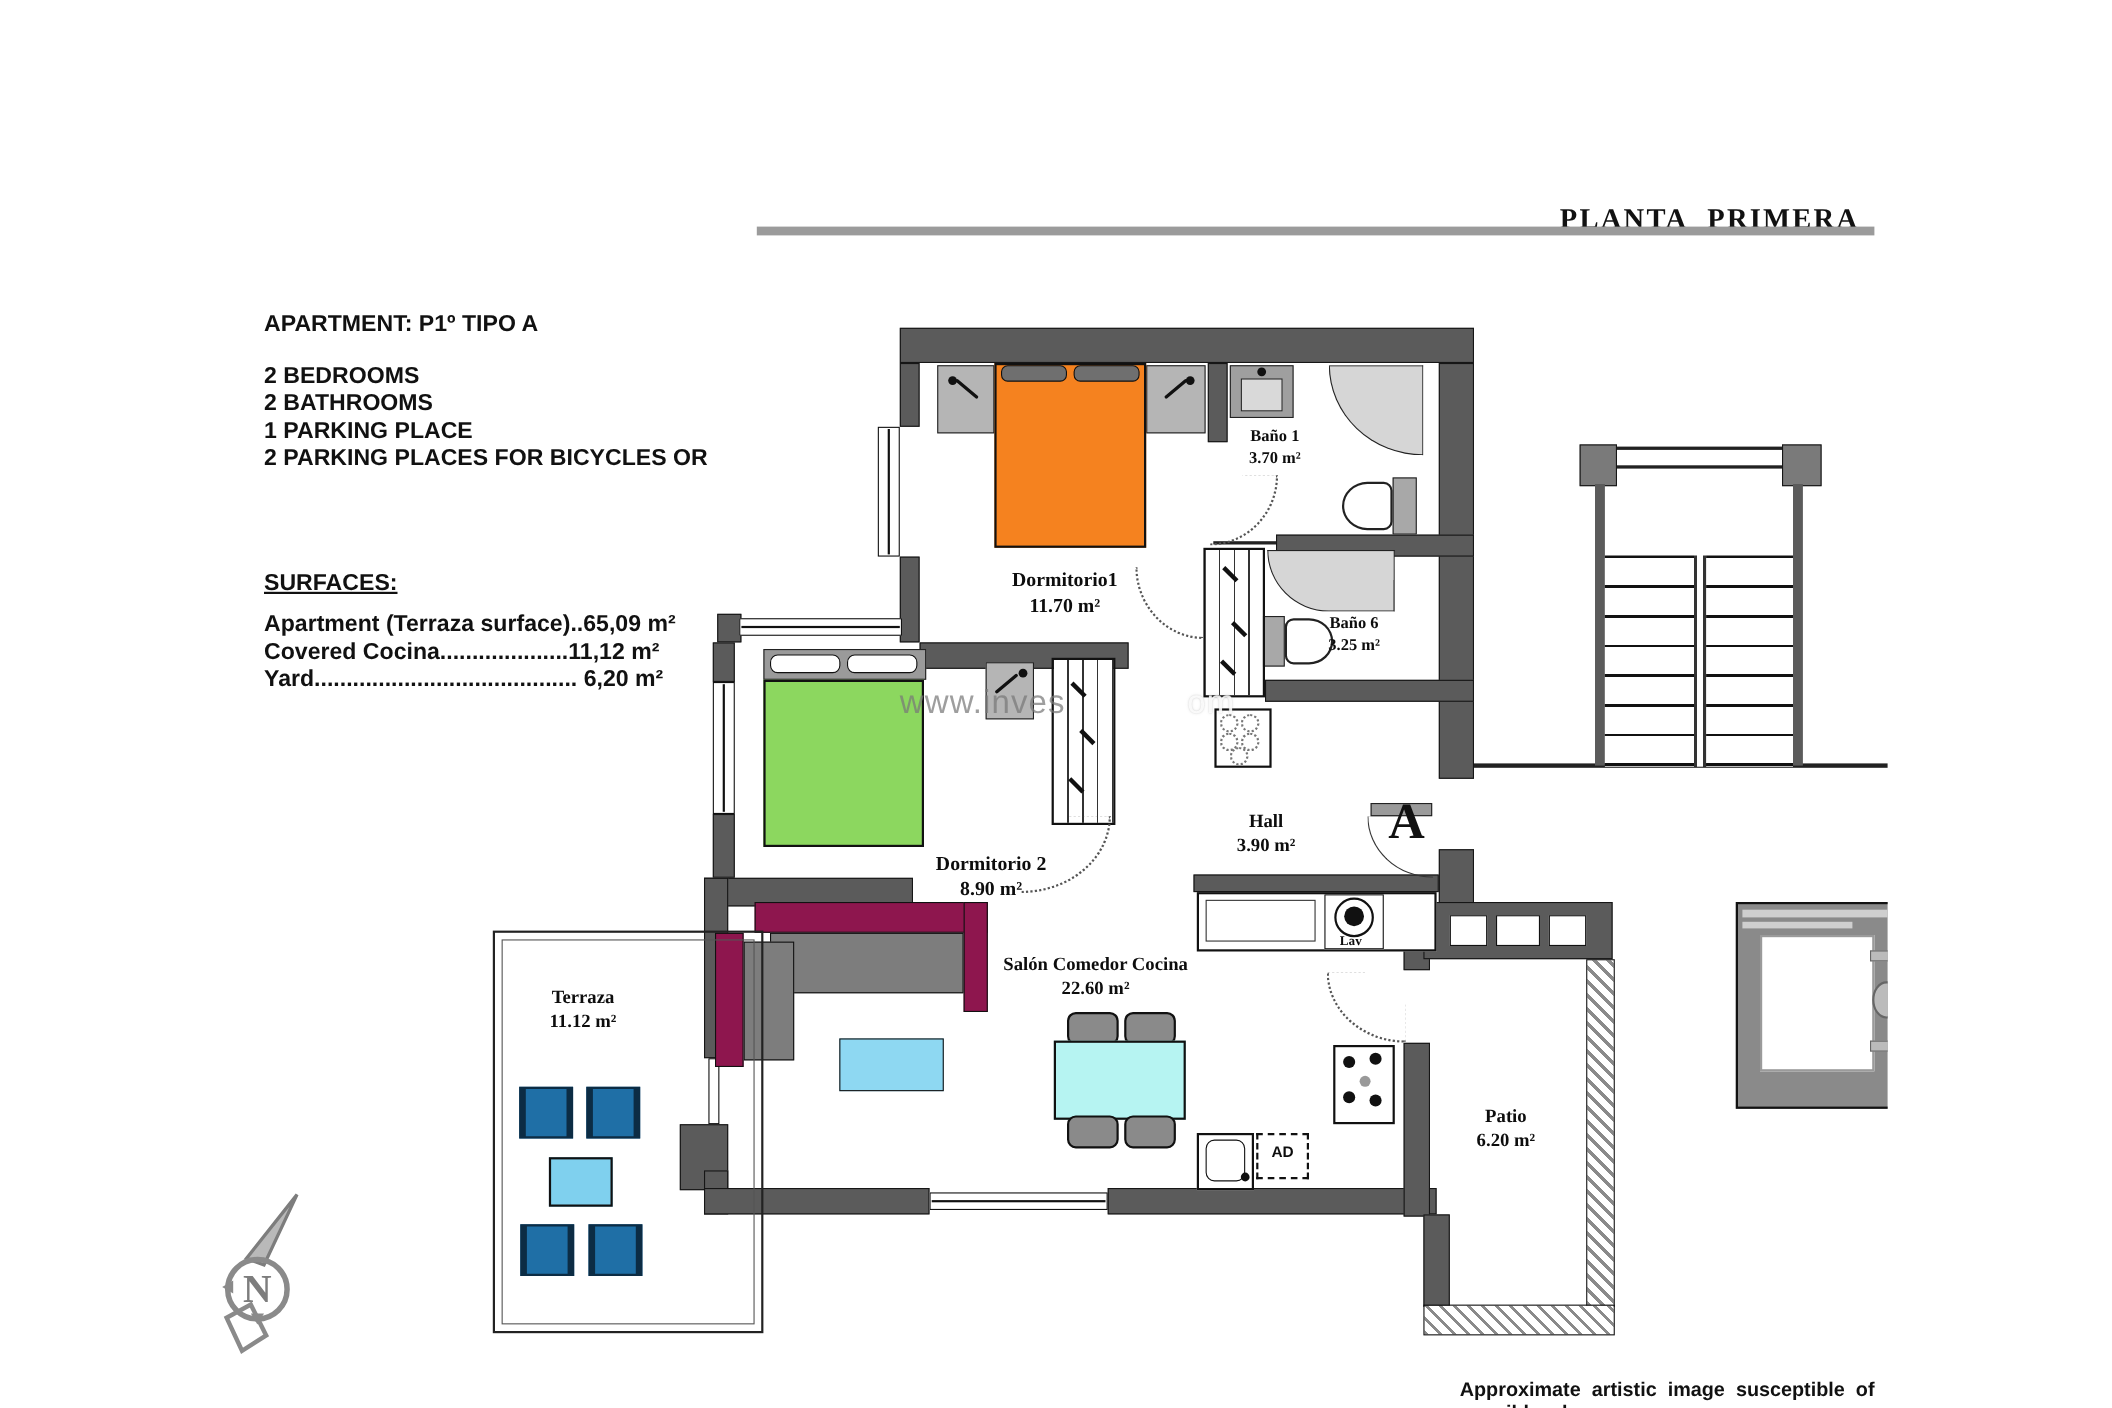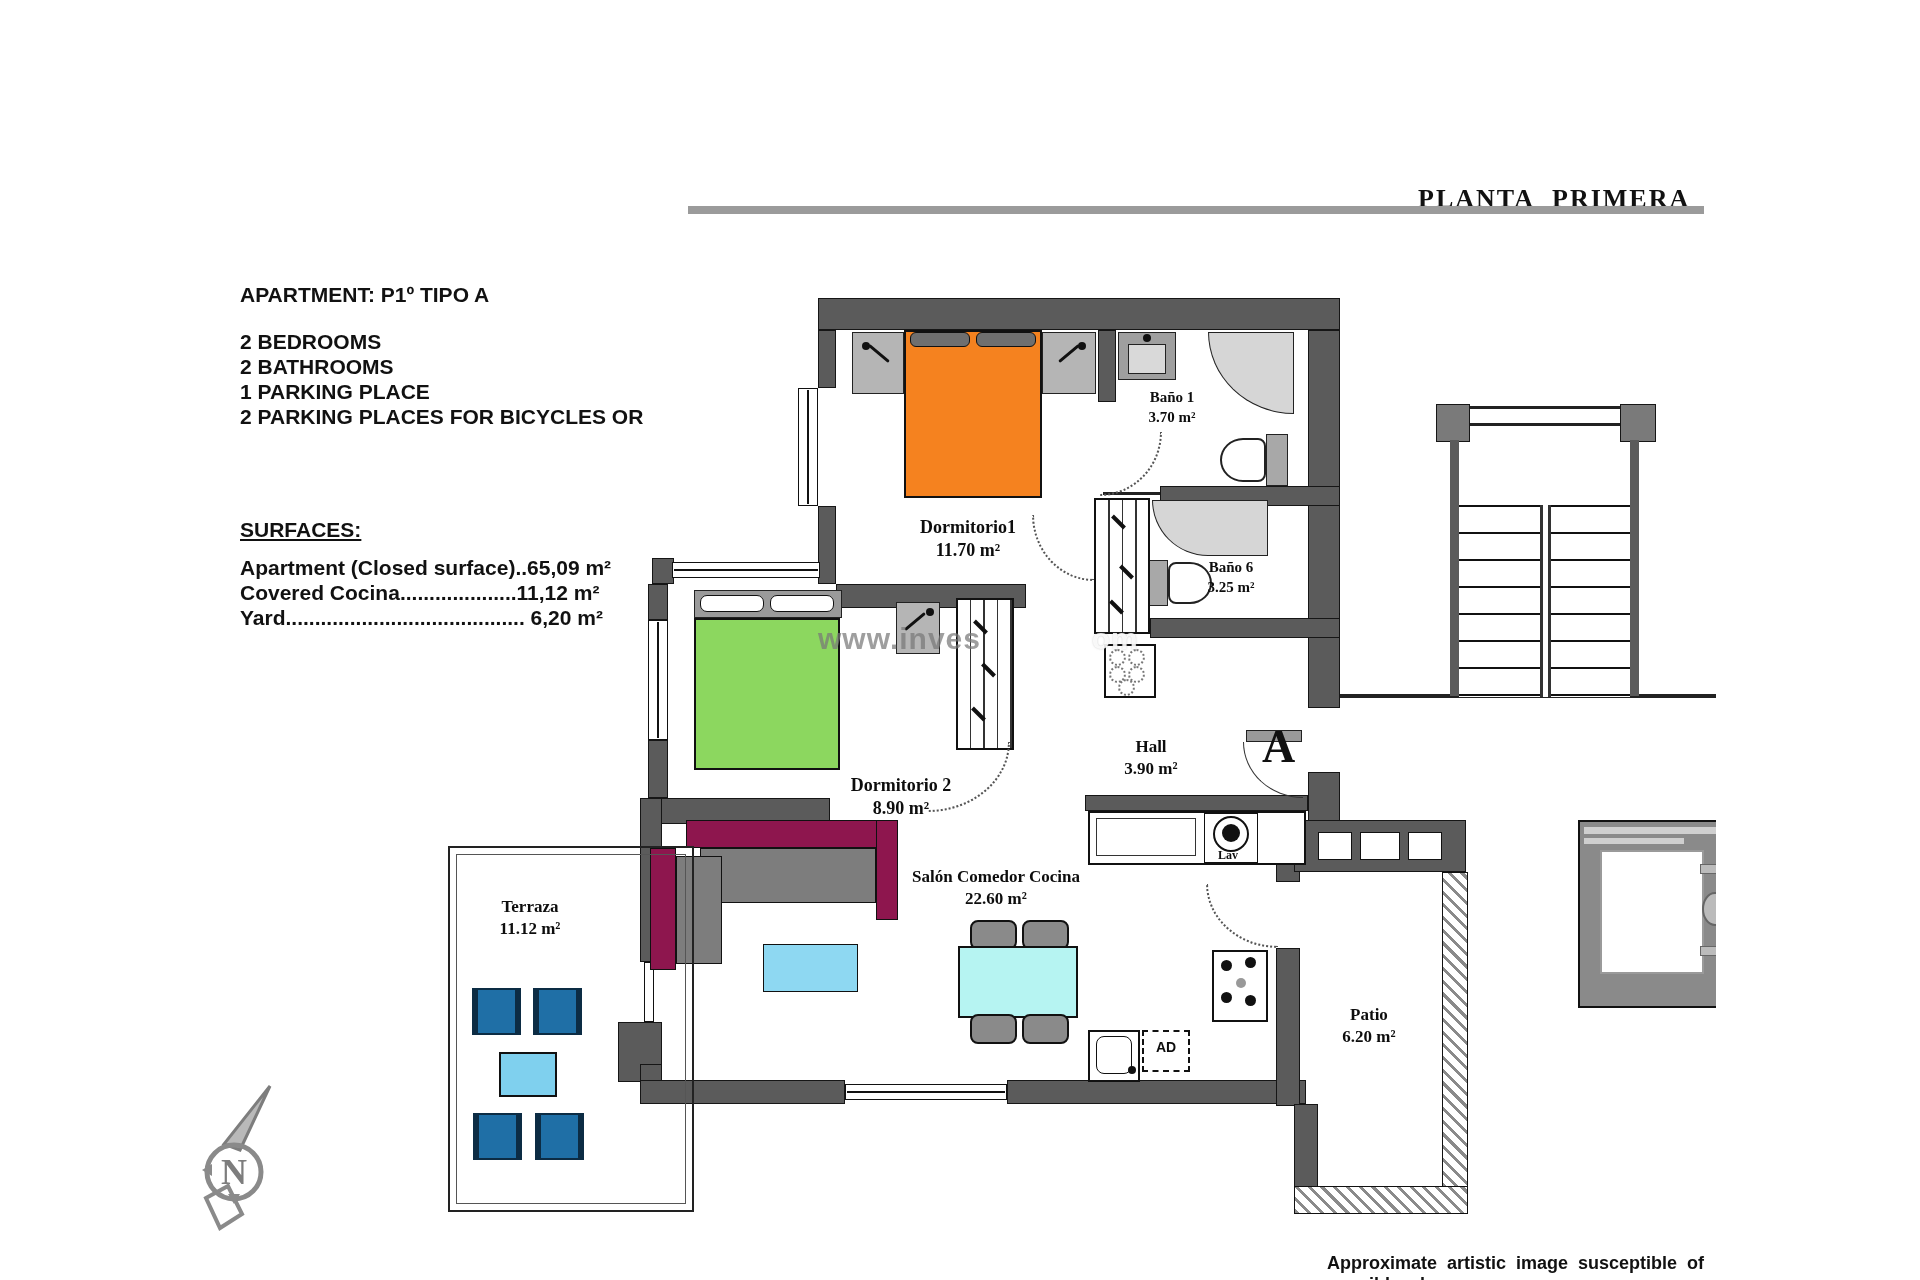--- a/index.html
+++ b/index.html
@@ -46,21 +46,21 @@
   <div class="abs" style="left:240px;top:330px;">
     <div class="info-line">2 BEDROOMS</div>
     <div class="info-line">2 BATHROOMS</div>
     <div class="info-line">1 PARKING PLACE</div>
     <div class="info-line">2 PARKING PLACES FOR BICYCLES OR</div>
   </div>
 
   <div class="abs info-line" style="left:240px;top:518px;text-decoration:underline;">SURFACES:</div>
 
   <div class="abs" style="left:240px;top:556px;">
-    <div class="info-line">Apartment (Closed surface)..65,09 m²</div>
+    <div class="info-line">Apartment (Terraza surface)..65,09 m²</div>
     <div class="info-line">Covered Cocina....................11,12 m²</div>
     <div class="info-line">Yard......................................... 6,20 m²</div>
   </div>
 
   <div class="abs" style="left:1327px;top:1253px;font-size:18px;font-weight:700;color:#111;word-spacing:5px;">Approximate artistic image susceptible of possible changes.</div>
 
   <div class="wall-light" style="left:688px;top:206px;width:1016px;height:8px;"></div>
   <div class="thin" style="left:1338px;top:694px;width:538px;height:4px;"></div>
   <div class="thin" style="left:1874px;top:678px;width:3px;height:42px;"></div>
 
@@ -220,21 +220,21 @@
   <div class="arc arc-bl" style="left:1032px;top:515px;width:62px;height:66px;"></div>
   <div class="arc arc-br" style="left:928px;top:742px;width:82px;height:70px;"></div>
   <div class="arc arc-bl" style="left:1206px;top:884px;width:72px;height:64px;"></div>
   <div class="abs" style="left:1246px;top:730px;width:56px;height:12px;background:#9a9a9a;border:1.5px solid #222;box-sizing:border-box;"></div>
   <div class="arc arc-solid-bl" style="left:1243px;top:742px;width:60px;height:56px;"></div>
 
   <div class="room-label" style="left:968px;top:516px;font-size:18px;">
     <span>Dormitorio1</span><br>
     <span>11.70 m²</span>
   </div>
-  <div class="room-label" style="left:1159px;top:388px;font-size:15px;margin-left:13px;">
+  <div class="room-label" style="left:1159px;top:388px;font-size:15px;">
     <span>Baño 1</span><br>
     <span>3.70 m²</span>
   </div>
   <div class="room-label" style="left:1231px;top:558px;font-size:15px;">
     <span>Baño 6</span><br>
     <span>3.25 m²</span>
   </div>
   <div class="room-label" style="left:901px;top:774px;font-size:18px;">
     <span>Dormitorio 2</span><br>
     <span>8.90 m²</span>
@@ -251,21 +251,21 @@
     <span>Terraza</span><br>
     <span>11.12 m²</span>
   </div>
   <div class="room-label" style="left:1369px;top:1004px;font-size:17px;">
     <span>Patio</span><br>
     <span>6.20 m²</span>
   </div>
 
   <div class="abs" style="left:1262px;top:720px;font-family:'Liberation Serif',serif;font-weight:700;font-size:46px;color:#111;">A</div>
 
-  <div class="abs" style="left:818px;top:622px;font-size:30px;font-weight:700;letter-spacing:1px;white-space:nowrap;">
+  <div class="abs" style="left:818px;top:622px;font-size:30px;font-weight:400;letter-spacing:1px;white-space:nowrap;">
     <span style="color:rgba(120,120,120,0.72);">www.inves</span>
     <span style="display:inline-block;width:92px;"></span>
     <span style="color:rgba(255,255,255,0.85);text-shadow:0 0 2px rgba(150,150,150,0.5);">om</span>
   </div>
 
   <svg class="abs" style="left:182px;top:1078px;" width="120" height="160" viewBox="0 0 120 160">
     <polygon points="88,8 58,72 42,66" fill="#b9b9b9" stroke="#7d7d7d" stroke-width="3"></polygon>
     <circle cx="52" cy="94" r="27" fill="none" stroke="#8a8a8a" stroke-width="5"></circle>
     <text x="52" y="106" text-anchor="middle" font-family="Liberation Serif, serif" font-size="36" font-weight="700" fill="#7d7d7d">N</text>
     <polygon points="24,120 46,108 60,136 38,150" fill="none" stroke="#8a8a8a" stroke-width="4"></polygon>

